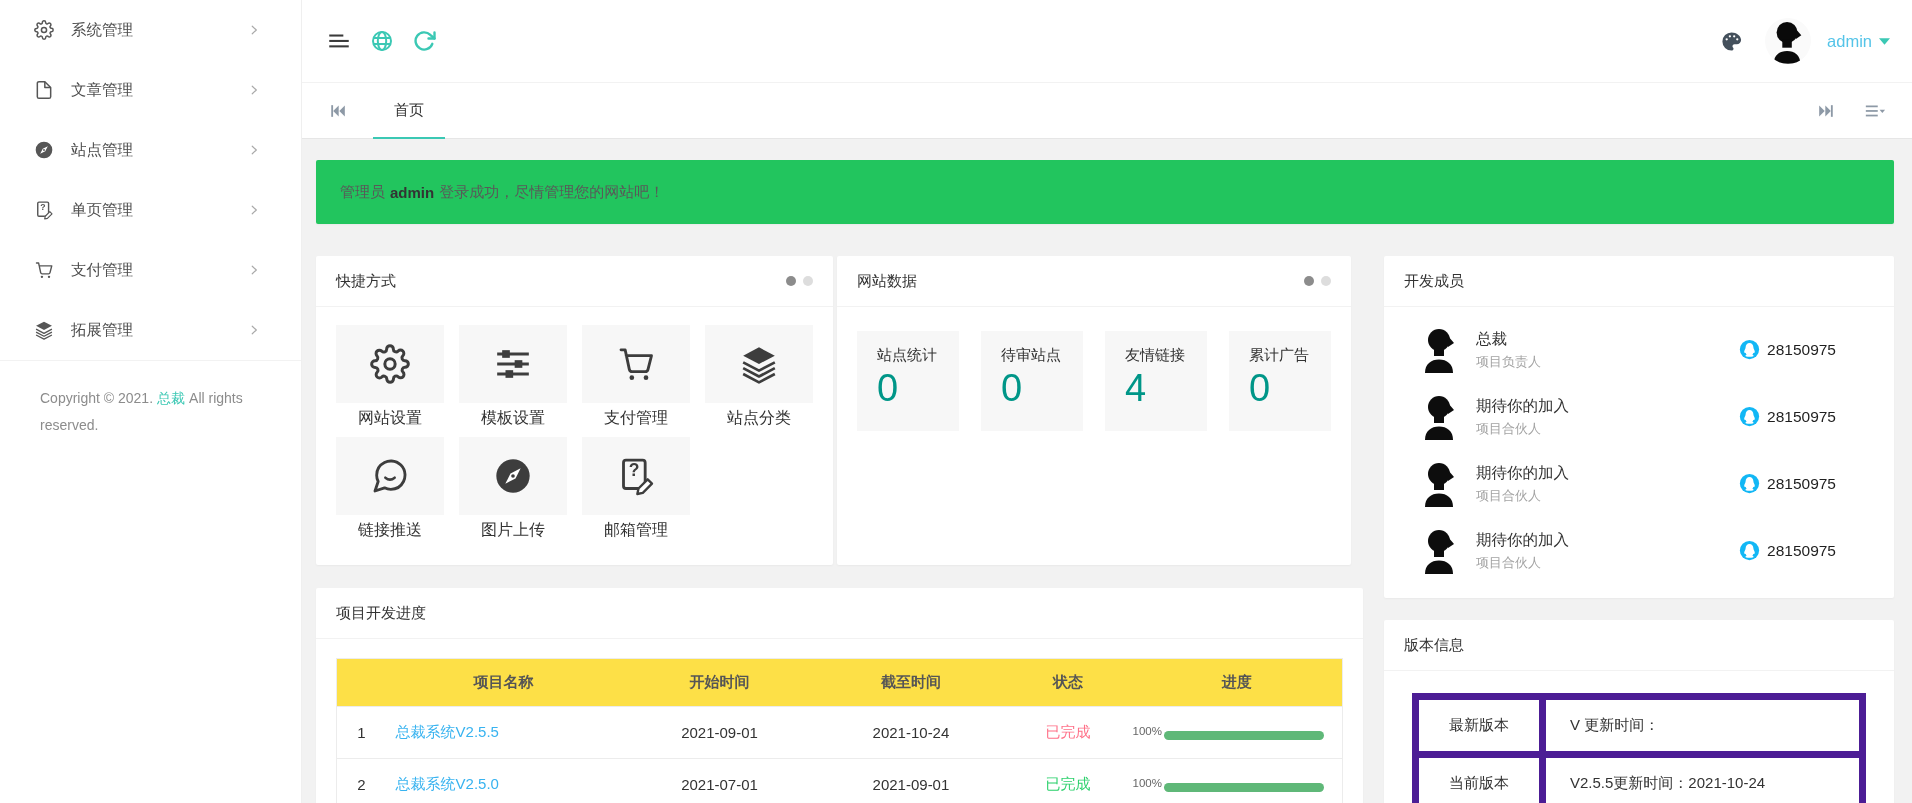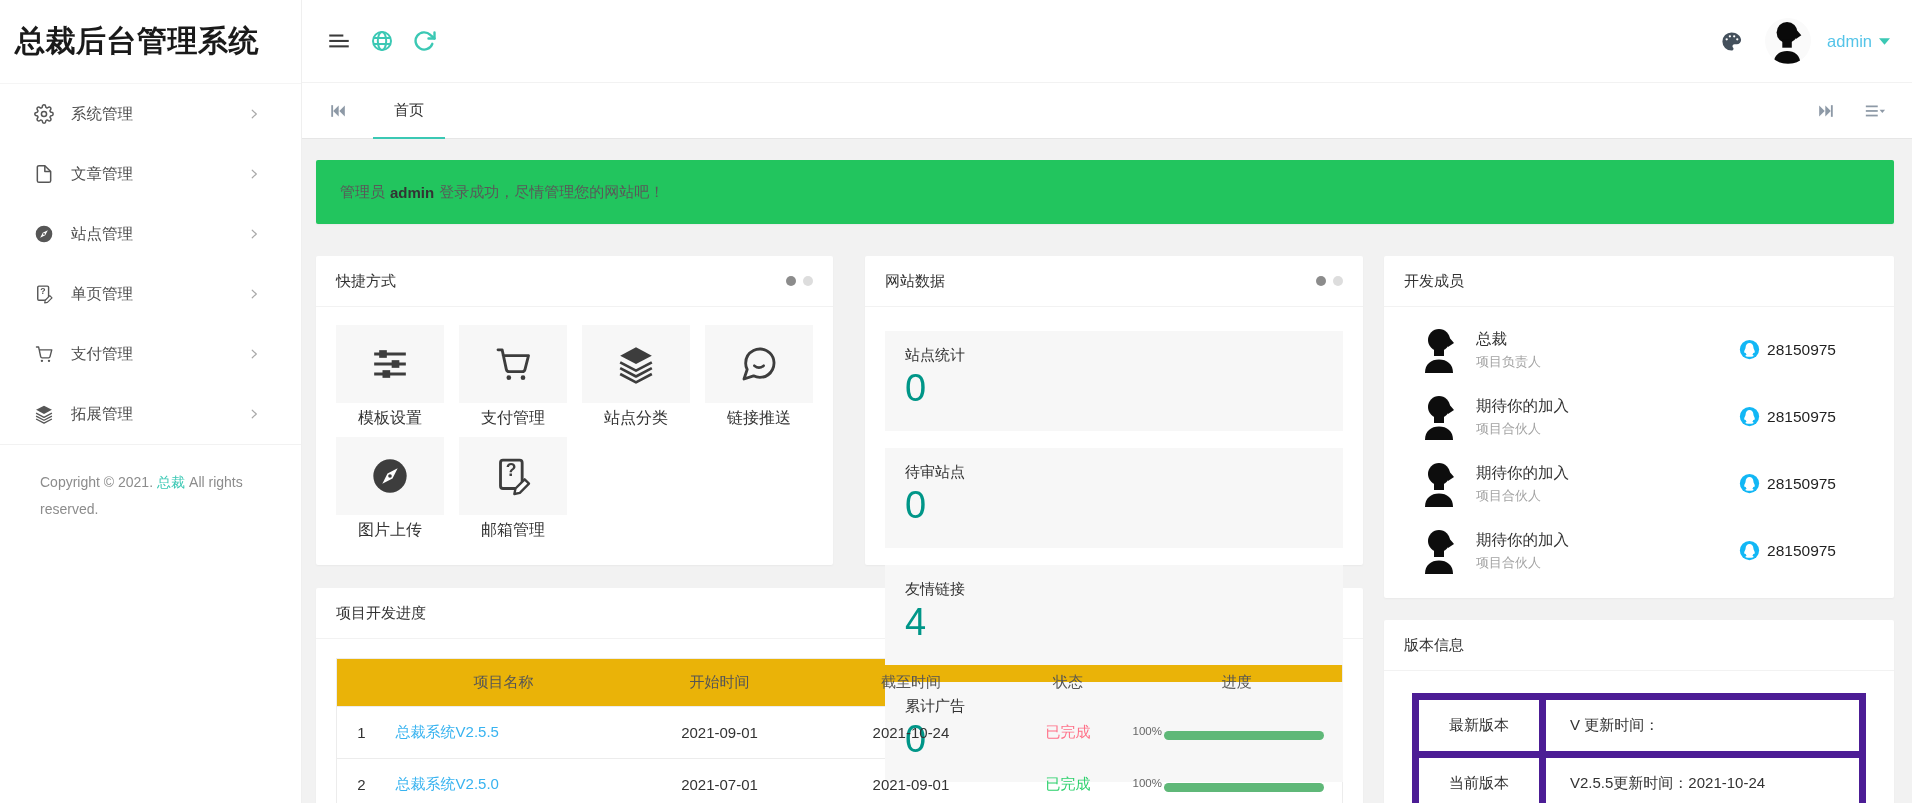--- a/index.html
+++ b/index.html
@@ -44,59 +44,59 @@
   .tab-list-btn{color:#8d99a6;cursor:pointer}
 
   
   .content{flex:1;padding:21px 18px 0 14px;overflow:hidden}
   .welcome{background:#22c55e;border-radius:2px;height:64px;display:flex;align-items:center;padding:0 24px;
            font-size:15px;color:#595959;box-shadow:0 1px 2px rgba(0,0,0,.04)}
   .welcome b{color:#333;margin:0 5px}
   .cols{display:flex;margin-top:32px;gap:21px}
   .col-left{width:1047px;flex-shrink:0}
   .col-right{flex:1;min-width:0}
-  .row1{display:flex;gap:32px}
+  .row1{display:flex;gap:4px}
   .panel{background:#fff;border-radius:2px;box-shadow:0 1px 2px rgba(0,0,0,.04);box-sizing:border-box}
   .panel-hd{height:50px;display:flex;align-items:center;padding:0 20px;font-size:15px;color:#333;
             border-bottom:1px solid #f2f2f2}
   .dots{margin-left:auto;display:flex;gap:7px}
   .dot{width:10px;height:10px;border-radius:50%;cursor:pointer}
   .dot.on{background:#8c8c8c}.dot.off{background:#ddd}
 
   
   .shortcuts{width:517px;height:309px}
   .sc-grid{display:grid;grid-template-columns:repeat(4,108px);gap:8px 15px;padding:18px 20px 0}
   .sc-box{height:78px;background:#f7f7f7;display:flex;align-items:center;justify-content:center;
           color:#3d3d3d;cursor:pointer}
   .sc-box svg{width:40px;height:40px}
   .sc-cell .sc-label{text-align:center;font-size:16px;color:#333;margin-top:5px}
 
   
   .stats{width:514px;height:309px}
-  .st-grid{display:grid;grid-template-columns:1fr;gap:17px 22px;padding:24px 20px 0}
+  .st-grid{display:grid;grid-template-columns:1fr 1fr 1fr 1fr;gap:17px 22px;padding:24px 20px 0}
   .st-box{background:#f7f7f7;height:100px;padding:15px 20px;box-sizing:border-box}
   .st-label{font-size:15px;color:#333}
   .st-value{font-size:38px;color:var(--stat-number);margin-top:2px;line-height:1.15}
 
   
   .members{height:342px}
   .mem-list{padding:9px 0}
   .mem-row{height:67px;display:flex;align-items:center;padding:0 58px 0 36px}
   .mem-avatar{width:40px;height:46px;color:#0d0d0d;flex-shrink:0}
   .mem-info{margin-left:16px}
   .mem-name{font-size:15.5px;color:#333}
   .mem-role{font-size:13px;color:#a3a3a3;margin-top:3px}
   .mem-qq{margin-left:auto;display:flex;align-items:center;gap:7px;font-size:15.5px;font-weight:400;color:#1f1f1f}
   .qq-icon{width:21px;height:21px}
 
   
   .progress-panel{margin-top:23px;height:280px}
   .pg-body{padding:19px 20px}
   table.pg{width:100%;border-collapse:collapse;font-size:15px;border:1px solid #ececec}
-  .pg thead th{background:#eab308;height:45px;font-weight:400;color:#555;text-align:center}
+  .pg thead th{background:#fde047;height:45px;font-weight:700;color:#555;text-align:center}
   .pg td{height:49px;border-top:1px solid #ececec;color:#333;text-align:center}
   .pg td.name{text-align:left;padding-left:10px}
   .pg .link{color:var(--link-blue);text-decoration:none;cursor:pointer}
   .prog-cell{padding-right:18px}
   .prog-wrap{display:flex;flex-direction:row;align-items:flex-end}
   .prog-pct{font-size:11.5px;color:#666;margin-bottom:3px;padding-right:2px}
   .prog-bar{width:160px;height:9px;border-radius:5px;background:var(--progress-bar)}
 
   
   .version-panel{margin-top:22px;height:240px}
@@ -211,21 +211,20 @@
     <symbol id="i-qq" viewBox="0 0 24 24">
       <circle cx="12" cy="12" r="11" fill="currentColor"></circle>
       <path d="M12 4.6c-2.6 0-4.3 2-4.4 4.6-.05 1-.3 1.8-.8 2.8-.6 1.2-1.1 2.5-.7 3.4.3.6 1 .6 1.5.2.1.9.5 1.7 1.1 2.3-.8.25-1.4.7-1.4 1.2 0 .8 1.6 1.2 4.7 1.2s4.7-.4 4.7-1.2c0-.5-.6-.95-1.4-1.2.6-.6 1-1.4 1.1-2.3.5.4 1.2.4 1.5-.2.4-.9-.1-2.2-.7-3.4-.5-1-.75-1.8-.8-2.8C16.3 6.6 14.6 4.6 12 4.6z" fill="#fff"></path>
     </symbol>
   </defs>
 </svg>
 
 <div class="page">
 
   <aside class="sidebar">
-    <div class="logo">总裁后台管理系统</div>
 
     <nav>
       <div class="menu-item">
         <svg class="mi-icon">
             <use href="#i-gear"></use>
           </svg>
         <span class="mi-label">系统管理</span>
         <svg class="mi-chevron">
             <use href="#i-chevron-right"></use>
           </svg>
@@ -352,20 +351,28 @@
 
             <section class="panel shortcuts">
               <div class="panel-hd">
                 <span>快捷方式</span>
                 <div class="dots">
                   <span class="dot on"></span>
                   <span class="dot off"></span>
                 </div>
               </div>
               <div class="sc-grid">
+                <div class="sc-cell">
+                  <div class="sc-box">
+                      <svg>
+                        <use href="#i-gear"></use>
+                      </svg>
+                    </div>
+                  <div class="sc-label">网站设置</div>
+                </div>
                 <div class="sc-cell">
                   <div class="sc-box">
                       <svg>
                         <use href="#i-sliders"></use>
                       </svg>
                     </div>
                   <div class="sc-label">模板设置</div>
                 </div>
                 <div class="sc-cell">
                   <div class="sc-box">

